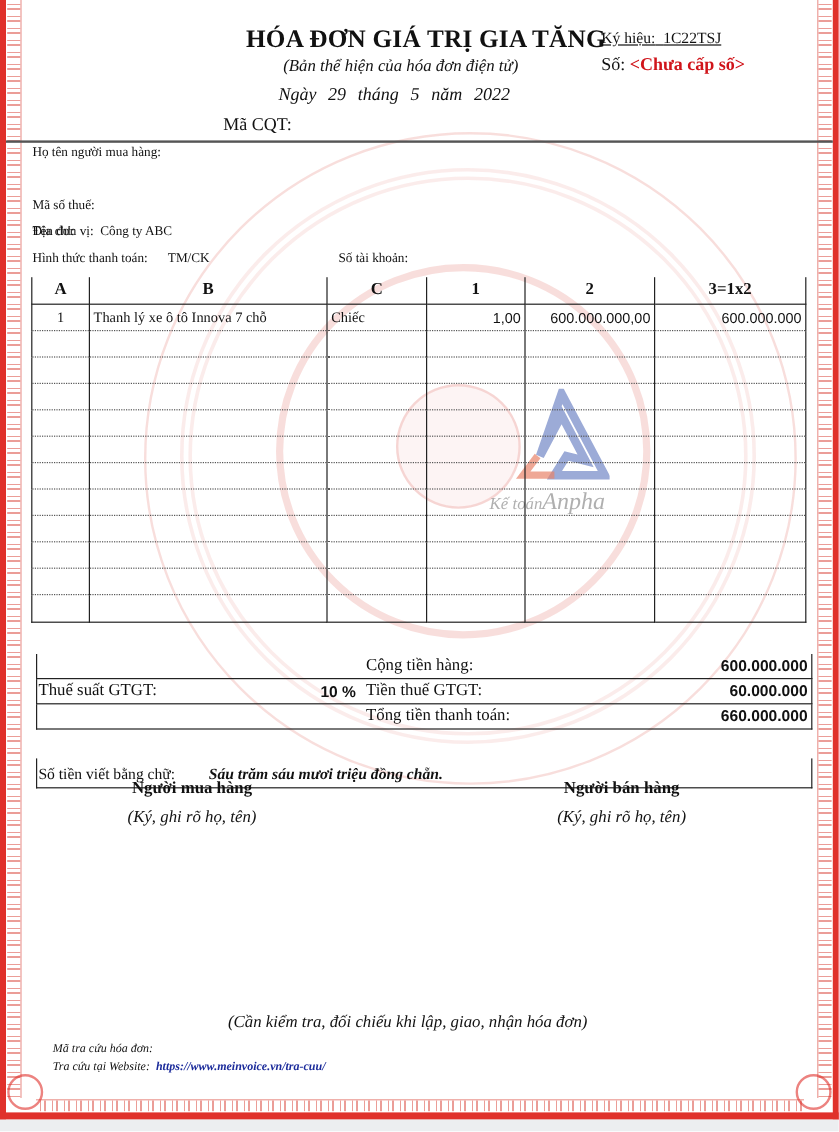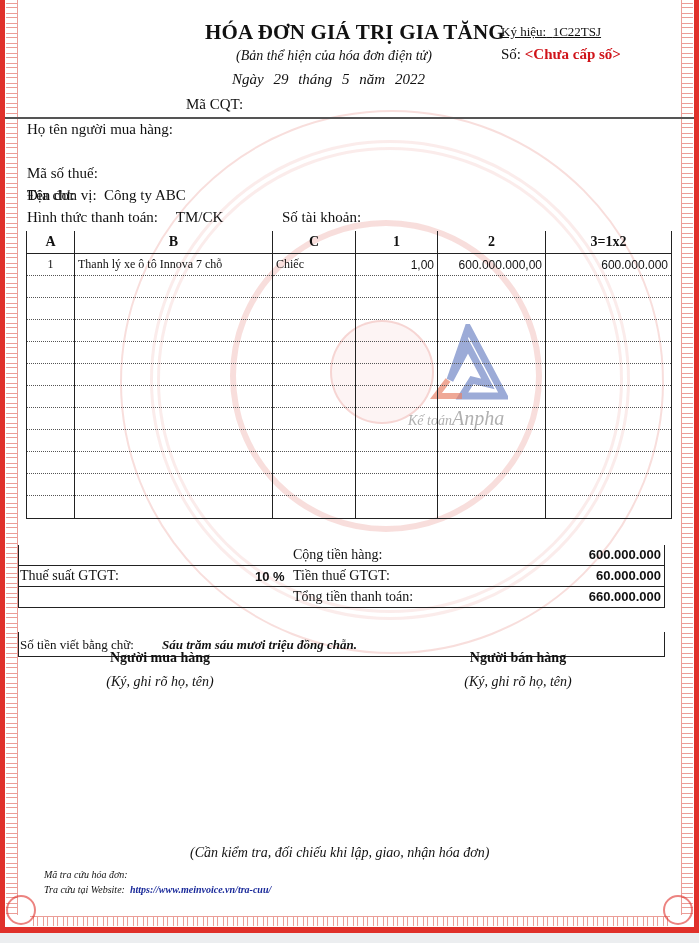--- a/index.html
+++ b/index.html
@@ -32,33 +32,33 @@
   .seal2 { border-radius:50%; border:10px double rgba(214,70,60,.10); }
   
   .title { left:205px; top:20px; font-size:21px; font-weight:bold; letter-spacing:.2px; }
   .subtitle { left:236px; top:48px; font-size:14px; font-style:italic; }
   .date { left:232px; top:71px; font-size:15px; font-style:italic; word-spacing:6px; }
   .mact { left:186px; top:96px; font-size:15px; }
   .kyhieu { left:501px; top:24px; font-size:13px;text-decoration:underline; }
   .so { left:501px; top:46px; font-size:15px; }
   .so .red { color:#d0141a; font-weight:bold; }
   .hline { left:5px; top:117px; width:689px; height:2px; background:#555; }
-  .field { left:27px; font-size:15px; }
+  .field { left:27px; font-size:11px; }
   
   table.items { position:absolute; left:26px; top:231px; border-collapse:collapse; font-size:13px; }
   table.items td, table.items th { border-left:1px solid #222; border-right:1px solid #222; padding:0 3px; height:21px; }
   table.items th { border-top:1px solid #222; border-bottom:1px solid #222; font-weight:bold; font-size:14px; height:20px; }
   table.items tr.sub td { border-bottom:1px solid #222; font-weight:bold; text-align:center; font-size:14px; height:22px; }
   table.items tr.row td { border-bottom:1px dotted #555; height:21px; }
   table.items tr.row.last td { border-bottom:1px solid #222; }
   .sans { font-family:"Liberation Sans", sans-serif; }
   .r { text-align:right; }
   .c { text-align:center; }
   
-  .tot { position:absolute; left:18px; width:645px; border:1px solid #222; border-top:none; height:20px; font-size:14px; }
+  .tot { position:absolute; left:30px; width:645px; border:1px solid #222; border-top:none; height:20px; font-size:14px; }
   .tot .lab { position:absolute; left:274px; top:2px; }
   .tot .val { position:absolute; right:3px; top:2px; font-family:"Liberation Sans", sans-serif; font-weight:bold; font-size:13px; }
   .sig { font-size:14px; text-align:center; width:220px; }
   .sig b { display:block; }
   .sig i { display:block; margin-top:8px; }
   .foot-note { left:190px; top:845px; font-size:14px; font-style:italic; }
   .foot-small { left:44px; font-size:10px; font-style:italic; }
   .link { color:#1a2a9a; font-weight:bold; }
 </style>
 </head>

